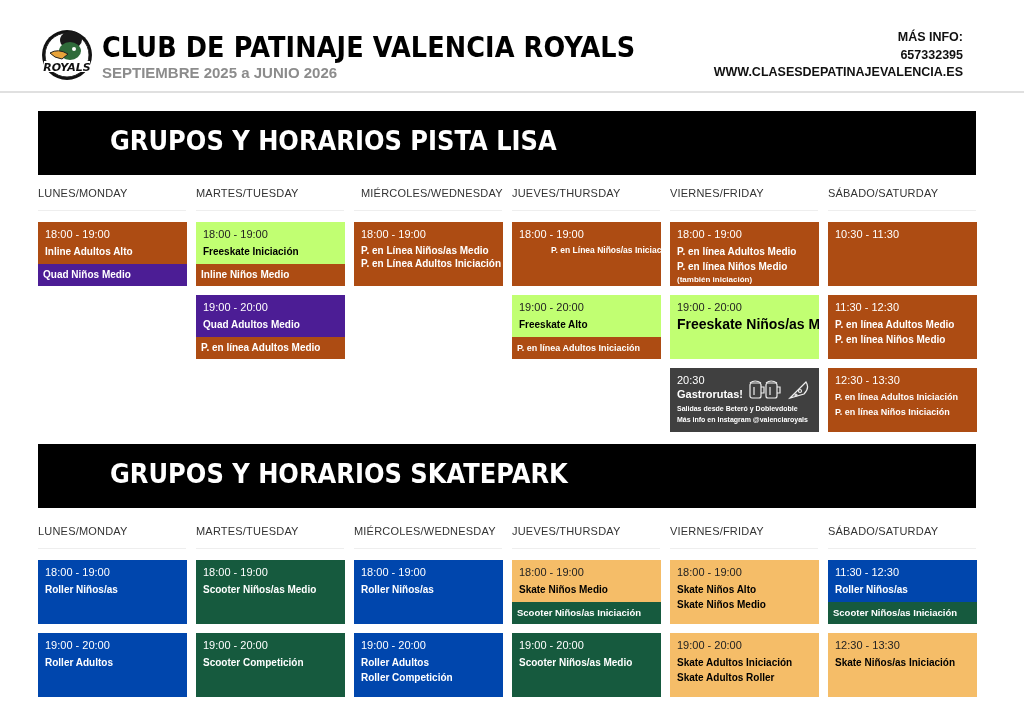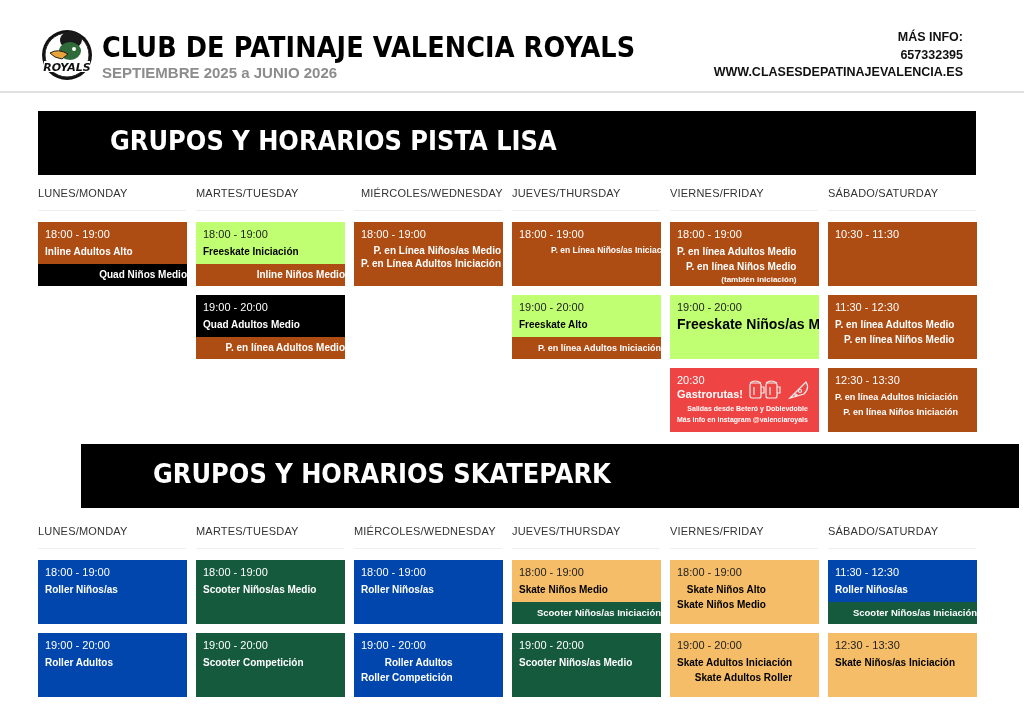--- a/index.html
+++ b/index.html
@@ -11,32 +11,32 @@
   .title { position: absolute; left: 102px; top: 31px; font-size: 27.5px; font-weight: bold; color: #000; letter-spacing: 0.1px; white-space: nowrap; font-family: "DejaVu Sans", sans-serif; transform: scaleX(0.93); transform-origin: left; }
   .subtitle { position: absolute; left: 102px; top: 64px; font-size: 15px; font-weight: bold; color: #8c8c8c; white-space: nowrap; }
   .info { position: absolute; right: 61px; top: 29px; text-align: right; font-size: 12.5px; font-weight: bold; color: #111; line-height: 17.5px; }
 
   .banner { position: absolute; left: 38px; width: 938px; height: 64px; background: #000; }
   .banner span { position: absolute; left: 72px; top: 15px; font-size: 26px; font-weight: bold; color: #fff; white-space: nowrap; font-family: "DejaVu Sans", sans-serif; transform: scaleX(0.93); transform-origin: left; }
 
   .dayhdr { position: absolute; font-size: 11px; color: #333; letter-spacing: 0.2px; white-space: nowrap; }
   .dayline { position: absolute; height: 1px; background: #eeeeee; width: 148px; }
 
-  .block { position: absolute; width: 149px; height: 64px; overflow: hidden; text-align: right; }
+  .block { position: absolute; width: 149px; height: 64px; overflow: hidden; }
   .block .time { position: absolute; left: 7px; top: 6px; font-size: 11px; }
   .block .lines { position: absolute; left: 7px; top: 22px; font-size: 10px; font-weight: bold; line-height: 15px; white-space: nowrap; }
   .block .small { font-size: 8px; font-weight: bold; line-height: 12px; }
   .block .strip { position: absolute; left: 0; right: 0; bottom: 0; height: 22px; padding-left: 5px; font-size: 10px; font-weight: bold; line-height: 22px; white-space: nowrap; }
   .block .lines.tight { font-size: 10px; line-height: 13px; }
 
   .c-brown { background: #ad4c13; color: #fff; }
-  .c-purple { background: #000000; color: #fff; }
+  .c-purple { background: #4c1d95; color: #fff; }
   .c-lime { background: #c1ff72; color: #000; }
   .c-lime .time { color: #222; }
-  .c-grey { background: #ef4444; color: #fff; }
+  .c-grey { background: #404040; color: #fff; }
   .c-blue { background: #0046ad; color: #fff; }
   .c-green { background: #165a3e; color: #fff; }
   .c-orange { background: #f5bd68; color: #000; }
   .c-orange .time { color: #222; }
 
   .gastro .title2 { position: absolute; left: 7px; top: 20px; font-size: 11px; font-weight: bold; }
   .gastro .sub { position: absolute; left: 7px; top: 36px; font-size: 7px; font-weight: bold; line-height: 10.5px; white-space: nowrap; }
   .gastro svg { position: absolute; }
 </style>
 </head>
@@ -183,21 +183,21 @@
 </div>
 
 <div class="block c-brown" style="left:828px;top:368px;">
   <div class="time">12:30 - 13:30</div>
   <div class="lines" style="font-size:9px;">
     <div>P. en línea Adultos Iniciación</div>
     <div>P. en línea Niños Iniciación</div>
   </div>
 </div>
 
-<div class="banner" style="top:444px;margin-left:43px;">
+<div class="banner" style="top:444px;">
   <span>GRUPOS Y HORARIOS SKATEPARK</span>
 </div>
 
 <div class="dayhdr" style="left:38px;top:525px;">LUNES/MONDAY</div>
 <div class="dayhdr" style="left:196px;top:525px;">MARTES/TUESDAY</div>
 <div class="dayhdr" style="left:354px;top:525px;">MIÉRCOLES/WEDNESDAY</div>
 <div class="dayhdr" style="left:512px;top:525px;">JUEVES/THURSDAY</div>
 <div class="dayhdr" style="left:670px;top:525px;">VIERNES/FRIDAY</div>
 <div class="dayhdr" style="left:828px;top:525px;">SÁBADO/SATURDAY</div>
 <div class="dayline" style="left:38px;top:548px;"></div>

